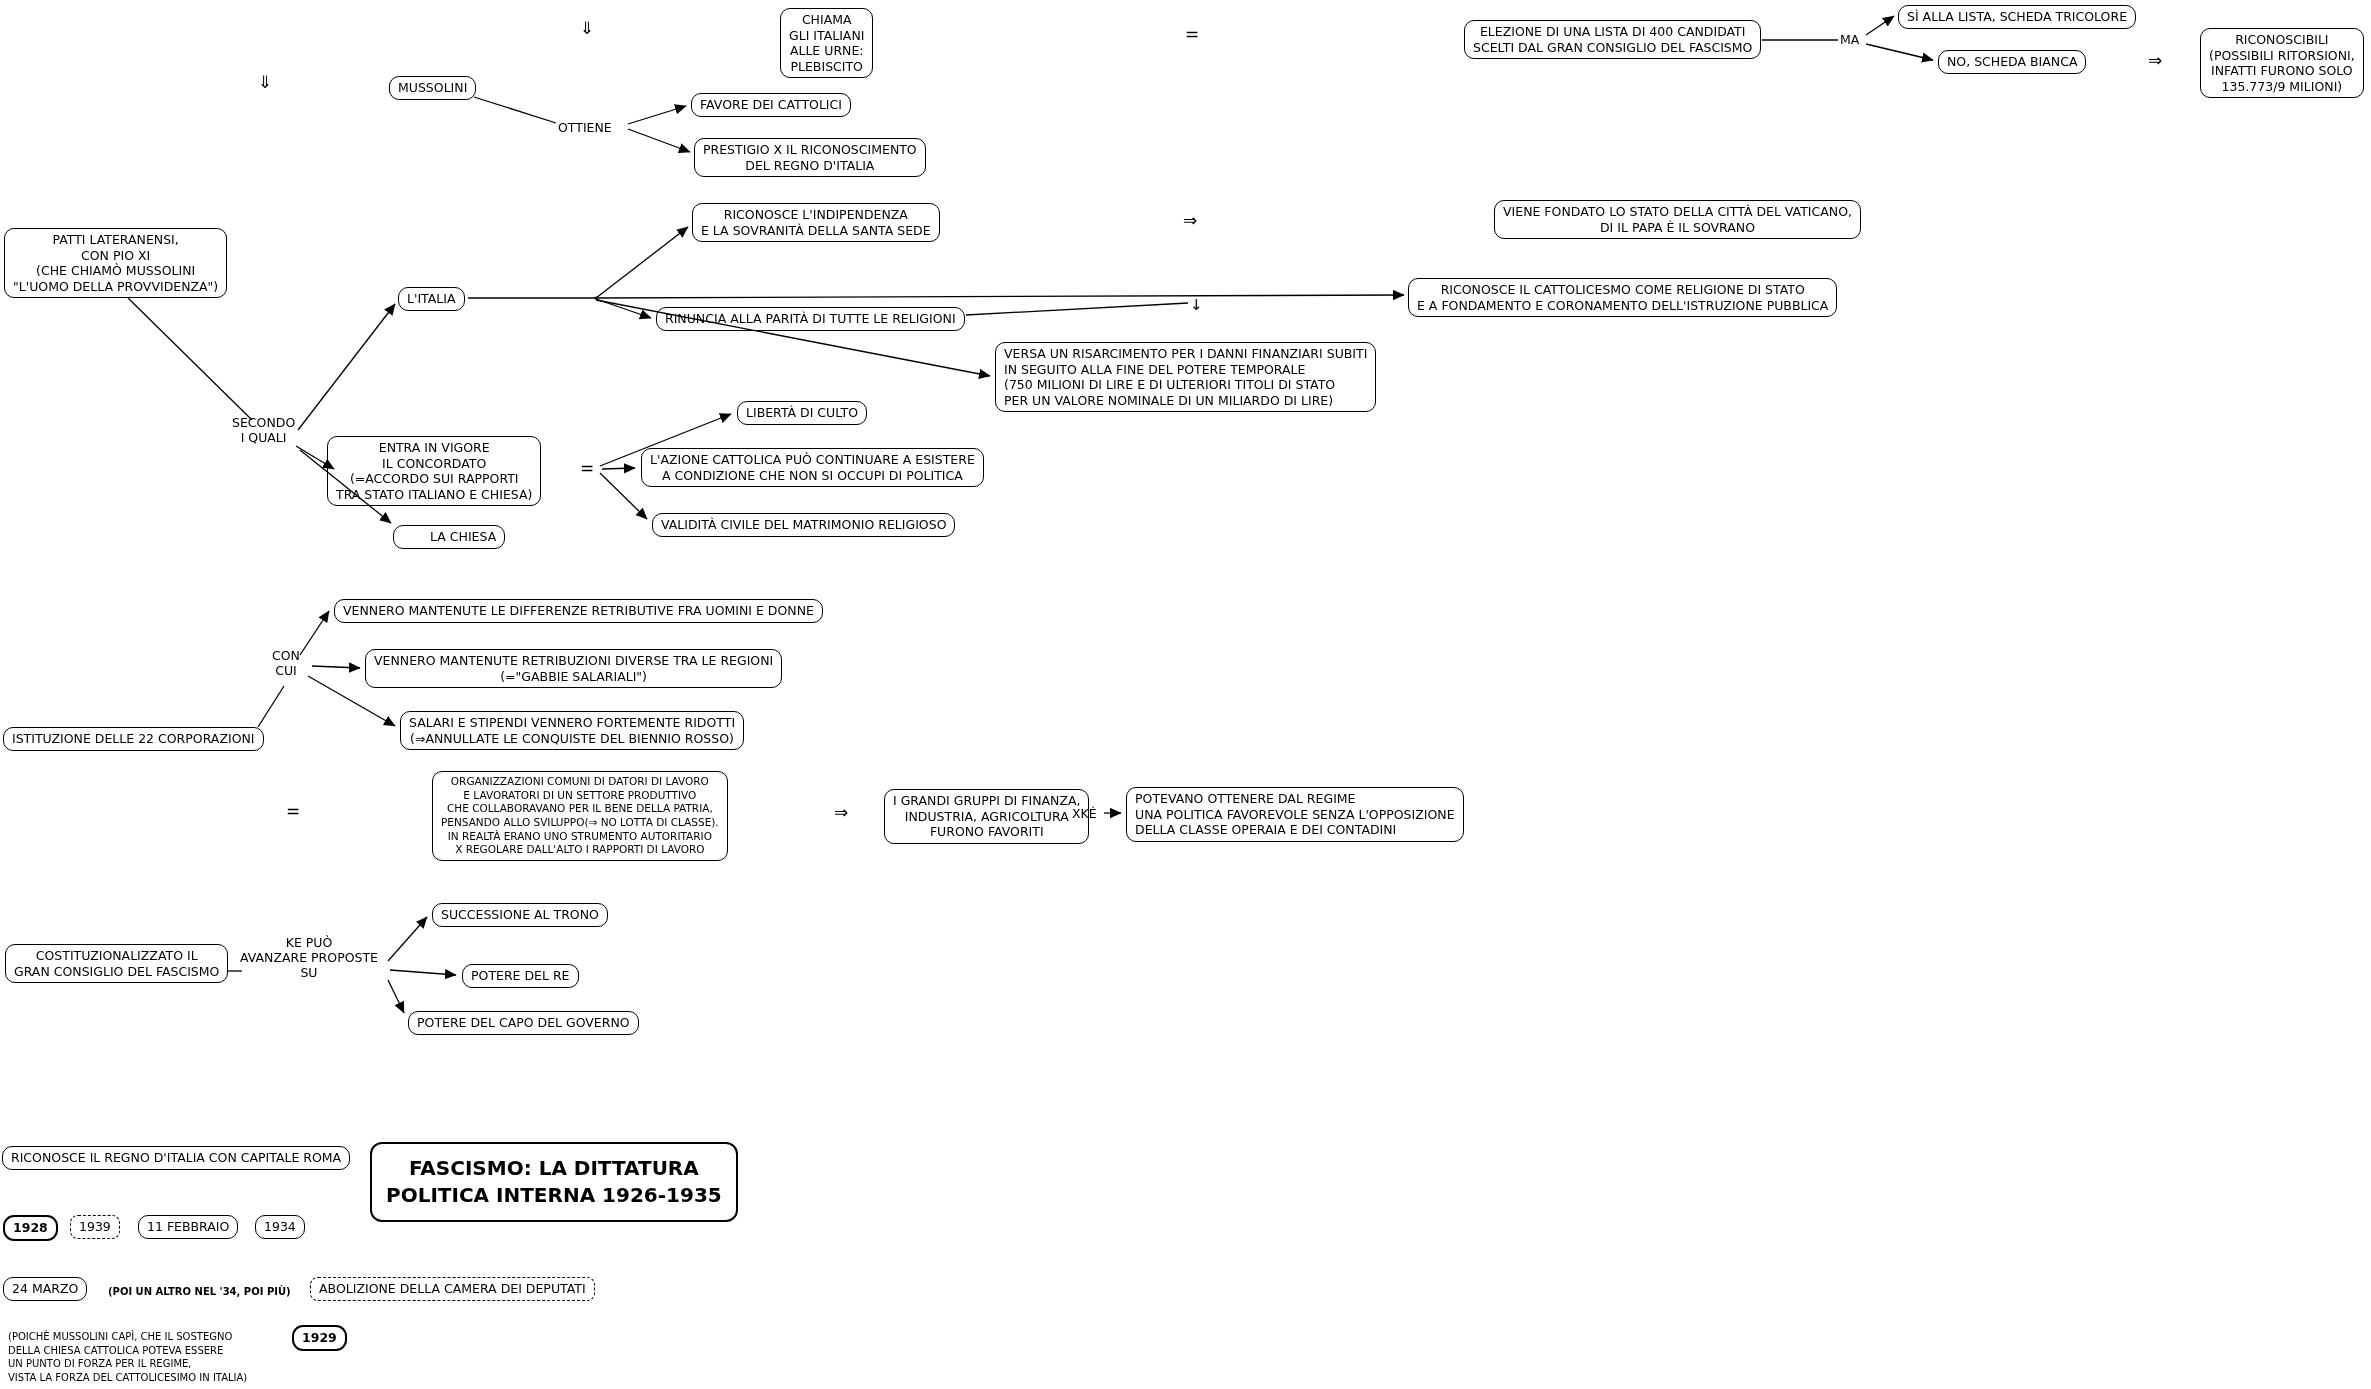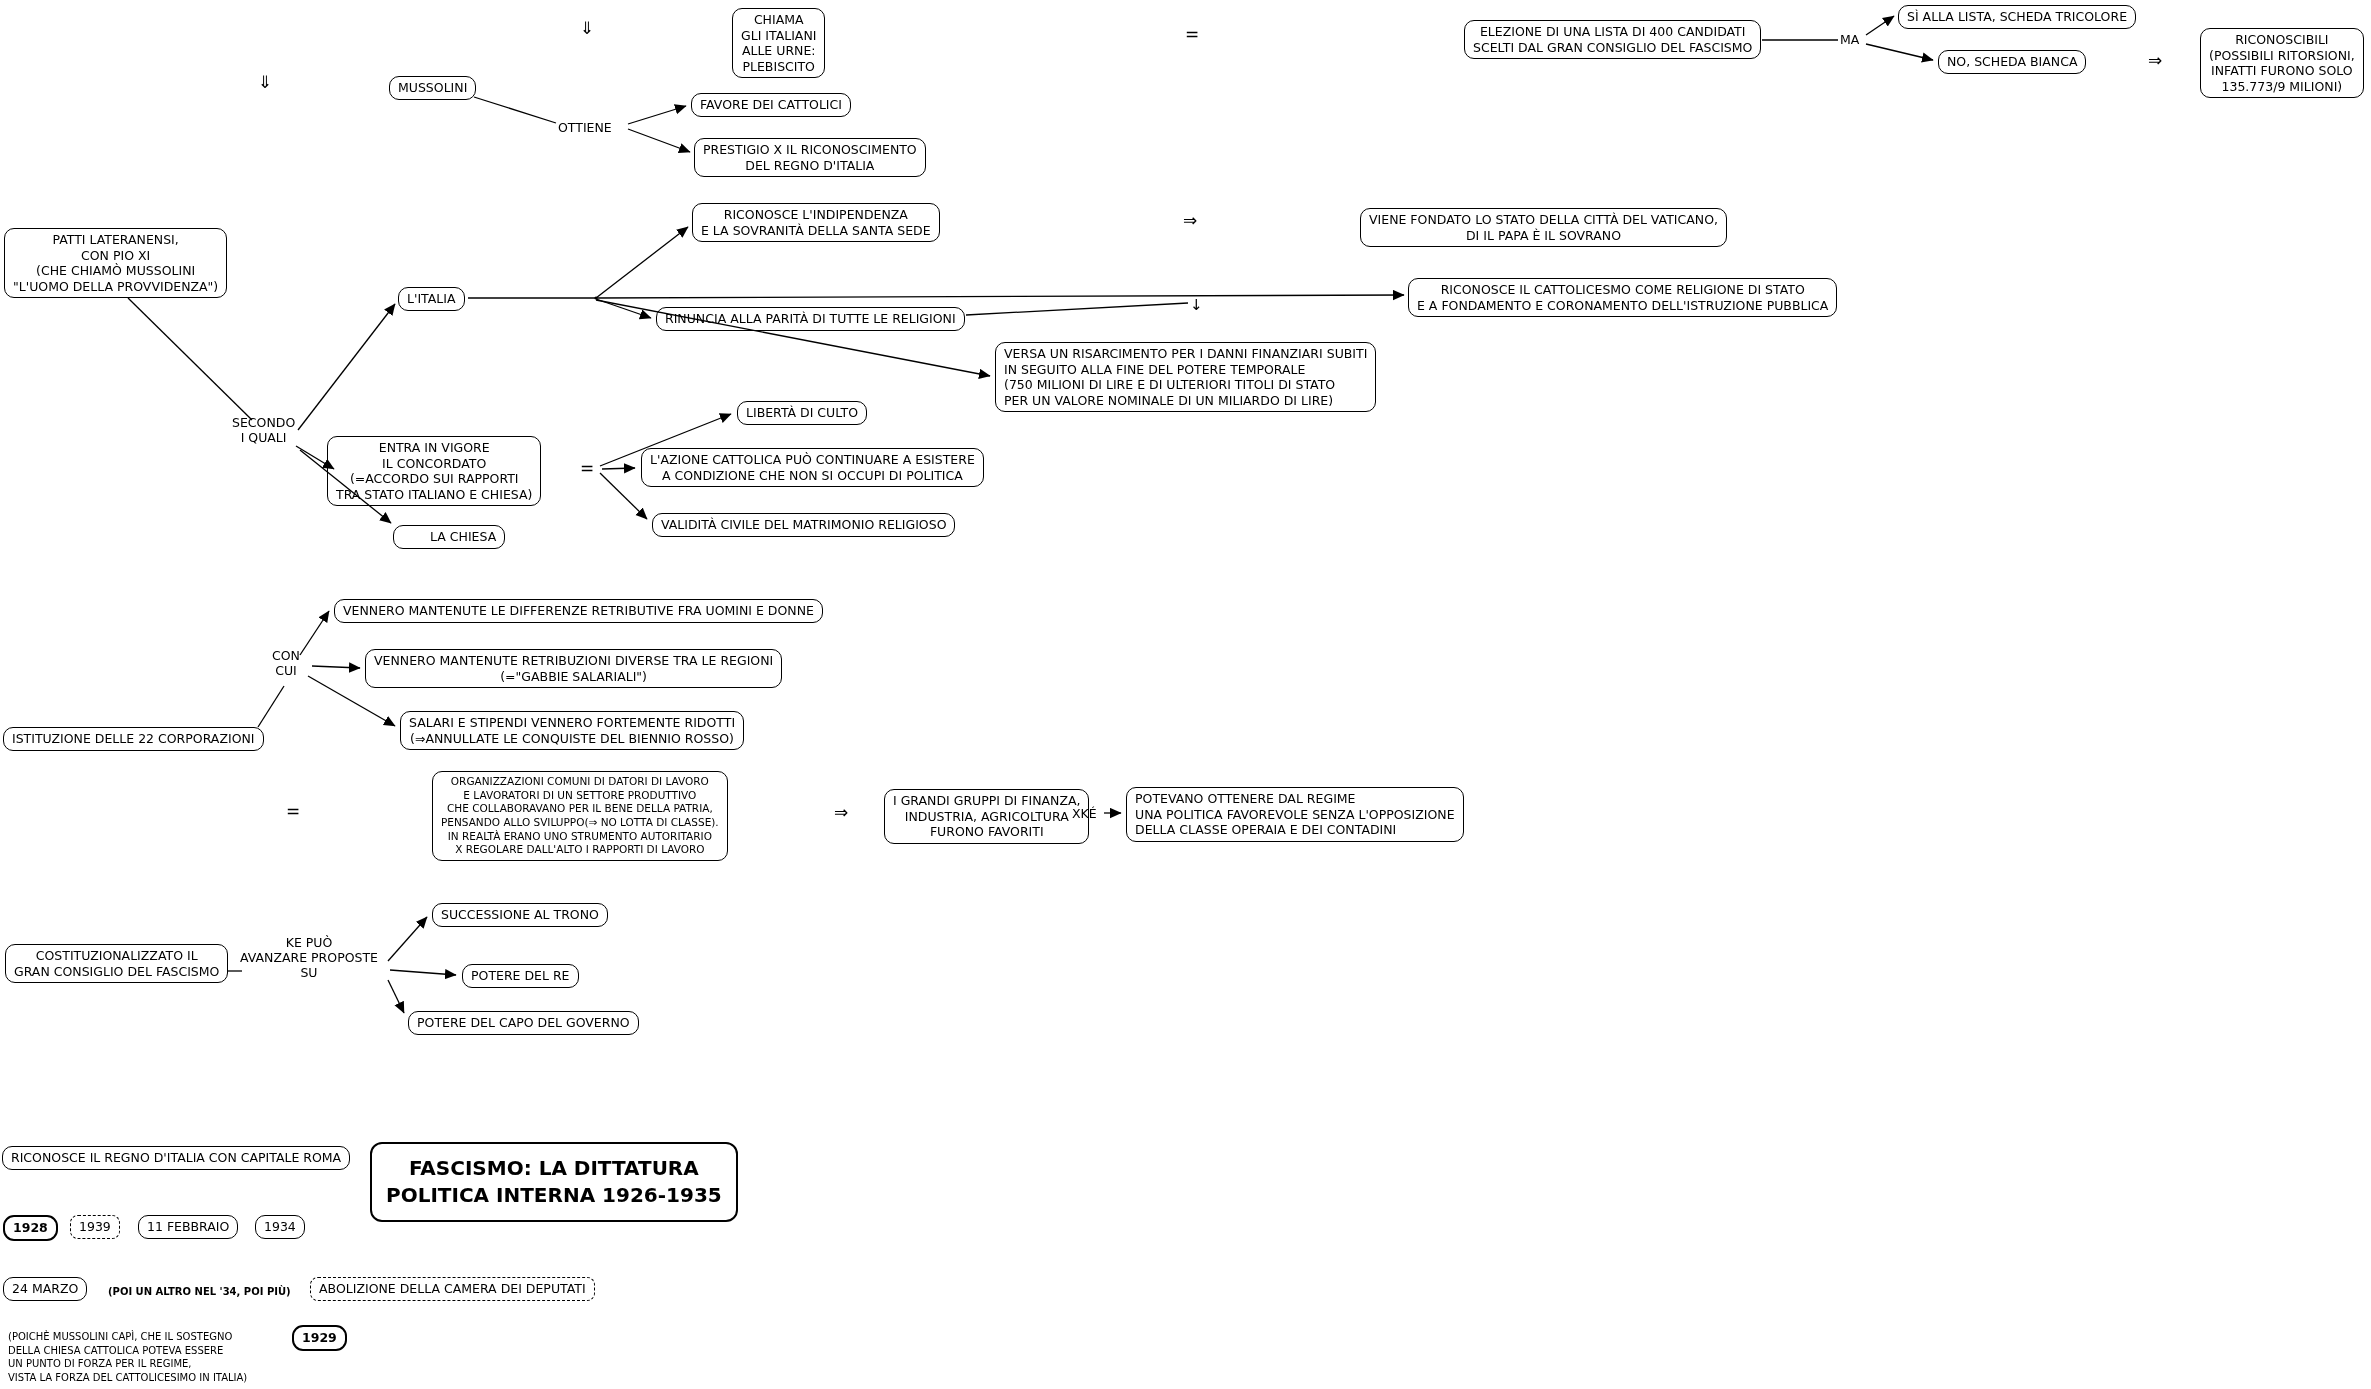--- a/index.html
+++ b/index.html
@@ -69,21 +69,21 @@
     <line x1="224" y1="971" x2="242" y2="971"></line>
     <line x1="388" y1="961" x2="427" y2="917" marker-end="url(#arr)"></line>
     <line x1="390" y1="970" x2="456" y2="975" marker-end="url(#arr)"></line>
     <line x1="388" y1="980" x2="404" y2="1013" marker-end="url(#arr)"></line>
 
     <line x1="1058" y1="813" x2="1070" y2="813"></line>
     <line x1="1104" y1="813" x2="1121" y2="813" marker-end="url(#arr)"></line>
   </svg>
 
   <div class="label glyph" style="left:580px;top:20px;">⇓</div>
-  <div class="node" style="left:732px;top:8px;">CHIAMA
+  <div class="node" style="left:780px;top:8px;">CHIAMA
 GLI ITALIANI
 ALLE URNE:
 PLEBISCITO</div>
   <div class="label glyph" style="left:1185px;top:26px;">=</div>
   <div class="node" style="left:1464px;top:20px;">ELEZIONE DI UNA LISTA DI 400 CANDIDATI
 SCELTI DAL GRAN CONSIGLIO DEL FASCISMO</div>
   <div class="label" style="left:1840px;top:32px;">MA</div>
   <div class="node" style="left:1898px;top:5px;">SÌ ALLA LISTA, SCHEDA TRICOLORE</div>
   <div class="node" style="left:1938px;top:50px;">NO, SCHEDA BIANCA</div>
   <div class="label glyph" style="left:2148px;top:52px;">⇒</div>
@@ -102,21 +102,21 @@
   <div class="node" style="left:4px;top:228px;">PATTI LATERANENSI,
 CON PIO XI
 (CHE CHIAMÒ MUSSOLINI
 "L'UOMO DELLA PROVVIDENZA")</div>
   <div class="label" style="left:232px;top:415px;">SECONDO
 I QUALI</div>
   <div class="node" style="left:398px;top:287px;">L'ITALIA</div>
   <div class="node" style="left:692px;top:203px;">RICONOSCE L'INDIPENDENZA
 E LA SOVRANITÀ DELLA SANTA SEDE</div>
   <div class="label glyph" style="left:1183px;top:212px;">⇒</div>
-  <div class="node" style="left:1360px;top:200px;margin-top:8px;">VIENE FONDATO LO STATO DELLA CITTÀ DEL VATICANO,
+  <div class="node" style="left:1494px;top:200px;">VIENE FONDATO LO STATO DELLA CITTÀ DEL VATICANO,
 DI IL PAPA È IL SOVRANO</div>
   <div class="node transparent" style="left:656px;top:307px;">RINUNCIA ALLA PARITÀ DI TUTTE LE RELIGIONI</div>
   <div class="label glyph" style="left:1190px;top:298px;font-size:15px;">↓</div>
   <div class="node" style="left:1408px;top:278px;">RICONOSCE IL CATTOLICESMO COME RELIGIONE DI STATO
 E A FONDAMENTO E CORONAMENTO DELL'ISTRUZIONE PUBBLICA</div>
   <div class="node left" style="left:995px;top:342px;">VERSA UN RISARCIMENTO PER I DANNI FINANZIARI SUBITI
 IN SEGUITO ALLA FINE DEL POTERE TEMPORALE
 (750 MILIONI DI LIRE E DI ULTERIORI TITOLI DI STATO
 PER UN VALORE NOMINALE DI UN MILIARDO DI LIRE)</div>
 

